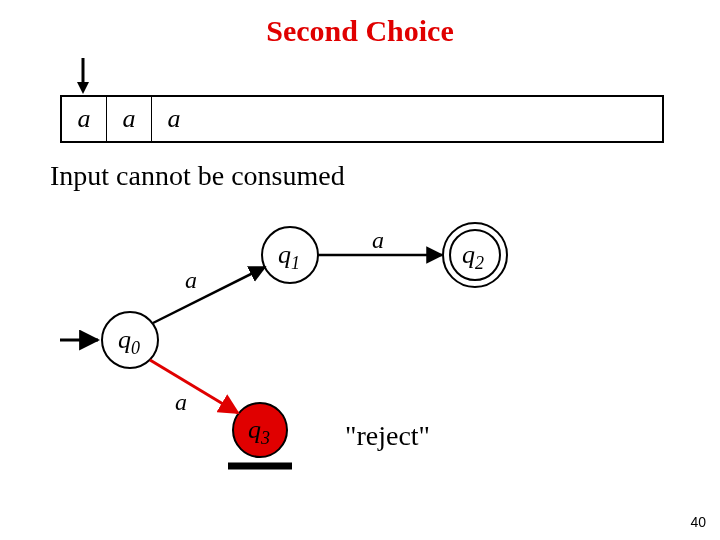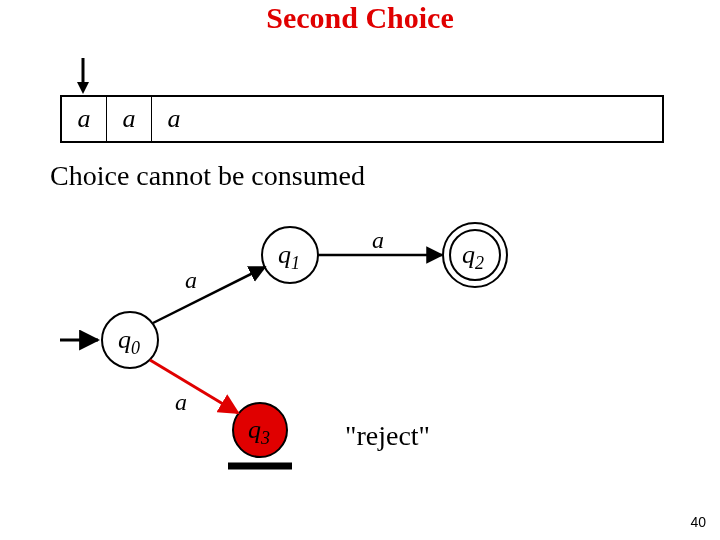--- a/index.html
+++ b/index.html
@@ -9,21 +9,21 @@
     height: 540px;
     background: #fff;
     font-family: "Comic Sans MS", "Chalkboard SE", cursive;
     position: relative;
   }
   .title {
     text-align: center;
     font-size: 30px;
     font-weight: bold;
     color: #e00000;
-    margin-top: 1px;
+    margin-top: 14px;
   }
   .tape {
     position: absolute;
     left: 60px;
     top: 95px;
     width: 600px;
     height: 44px;
     border: 2px solid #000;
     background: #fff;
     display: flex;
@@ -82,21 +82,21 @@
       <polygon points="10,38 4,26 16,26" fill="#000"></polygon>
     </svg>
 </div>
 
 <div class="tape">
   <div class="cell">a</div>
   <div class="cell">a</div>
   <div class="cell">a</div>
 </div>
 
-<div class="subtext">Choice cannot be consumed</div>
+<div class="subtext">Input cannot be consumed</div>
 
 <div class="diagram">
   <svg width="560" height="280">
     <defs>
       <marker id="arr-blk" viewBox="0 0 10 10" refX="9" refY="5" markerWidth="7" markerHeight="7" orient="auto">
           <path d="M0,0 L10,5 L0,10 z" fill="#000"></path>
         </marker>
       <marker id="arr-red" viewBox="0 0 10 10" refX="9" refY="5" markerWidth="7" markerHeight="7" orient="auto">
           <path d="M0,0 L10,5 L0,10 z" fill="#e00000"></path>
         </marker>

